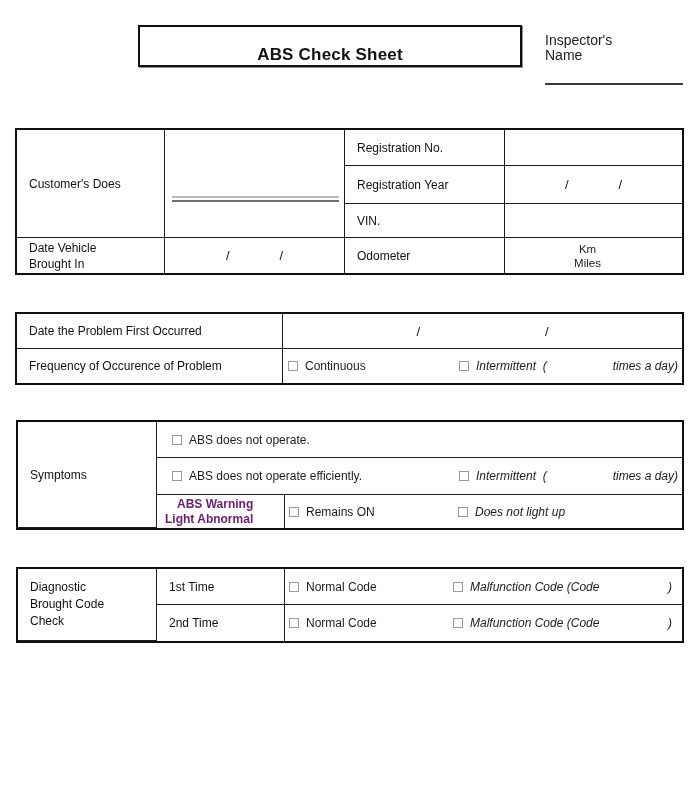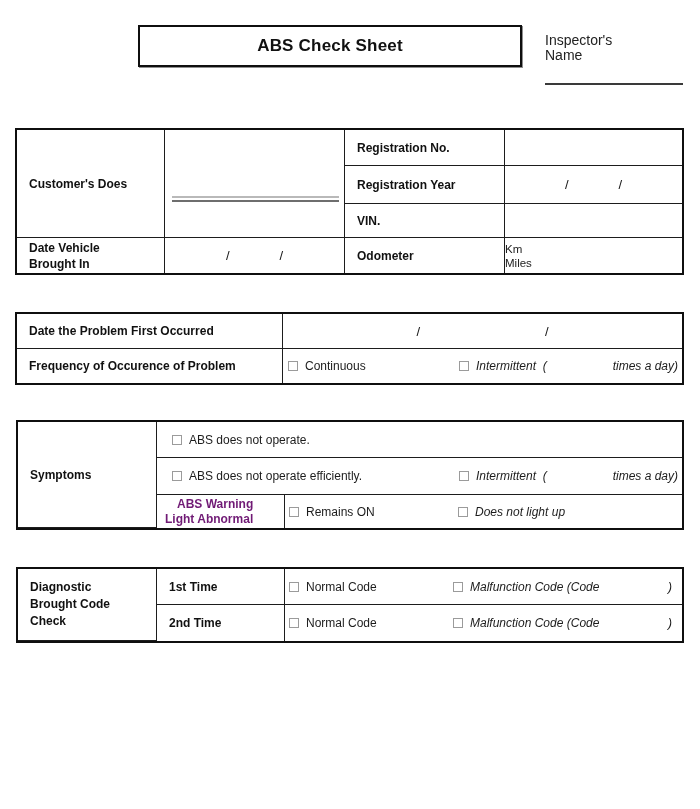--- a/index.html
+++ b/index.html
@@ -7,56 +7,56 @@
   body {
     width:700px; height:809px; position:relative;
     font-family:"Liberation Sans", sans-serif; color:#161616;
   }
 
   
   .title-box {
     position:absolute; left:138px; top:25px; width:384px; height:42px;
     border:2px solid #0f0f0f; background:#fff;
     box-shadow:1px 1px 0 0 #8f8f8f;
-    display:flex; align-items:center; justify-content:center;
+    display:flex; align-items:flex-end; justify-content:center;
   }
   .title-box h1 { font-size:17px; font-weight:bold; letter-spacing:.2px; color:#111; }
   .inspector {
     position:absolute; left:545px; top:33px; width:138px;
     font-size:14px; line-height:15px; color:#222;
     border-bottom:2px solid #3a3a3a; padding-bottom:20px;
   }
 
   
   .tbl { position:absolute; border:2px solid #0f0f0f; display:grid; background:#fff; }
   .cell { border-right:1px solid #1d1d1d; border-bottom:1px solid #1d1d1d;
           position:relative; display:flex; align-items:center; font-size:12px; }
   .cell.no-r { border-right:none; }
   .cell.no-b { border-bottom:none; }
-  .lab { font-weight:bold; padding-left:12px; line-height:16px; color:#111;align-items:center; }
+  .lab { font-weight:normal; padding-left:12px; line-height:16px; color:#111;align-items:center; }
 
   
   .t1 { left:15px; top:128px; width:669px; height:147px;
         grid-template-columns:148px 180px 160px 1fr;
         grid-template-rows:36px 38px 34px 1fr; }
   .t1 .a1 { grid-column:1; grid-row:1/4; }
   .t1 .b1 { grid-column:2; grid-row:1/4; }
   .t1 .r1c { grid-column:3; grid-row:1; }
   .t1 .r1d { grid-column:4; grid-row:1; }
   .t1 .r2c { grid-column:3; grid-row:2; }
   .t1 .r2d { grid-column:4; grid-row:2; }
   .t1 .r3c { grid-column:3; grid-row:3; }
   .t1 .r3d { grid-column:4; grid-row:3; }
   .t1 .r4a { grid-column:1; grid-row:4; }
   .t1 .r4b { grid-column:2; grid-row:4; }
   .t1 .r4c { grid-column:3; grid-row:4; }
   .t1 .r4d { grid-column:4; grid-row:4; }
   .writein { position:absolute; left:7px; right:5px; top:66px; height:6px;
              border-top:2px solid #b9b9b9; border-bottom:2px solid #6e6e6e; }
-  .units { flex-direction:column; justify-content:center; align-items:flex-start;
+  .units { flex-direction:column; justify-content:center; align-items:center;
            padding-right:12px; font-size:11.5px; line-height:14px; color:#222; }
 
   
   .slashes { justify-content:center; font-size:13px; color:#111; }
   .g50  { gap:50px; }
   .g125 { gap:125px; }
 
   
   .t2 { left:15px; top:312px; width:669px; height:73px;
         grid-template-columns:266px 1fr; grid-template-rows:35px 1fr; }

